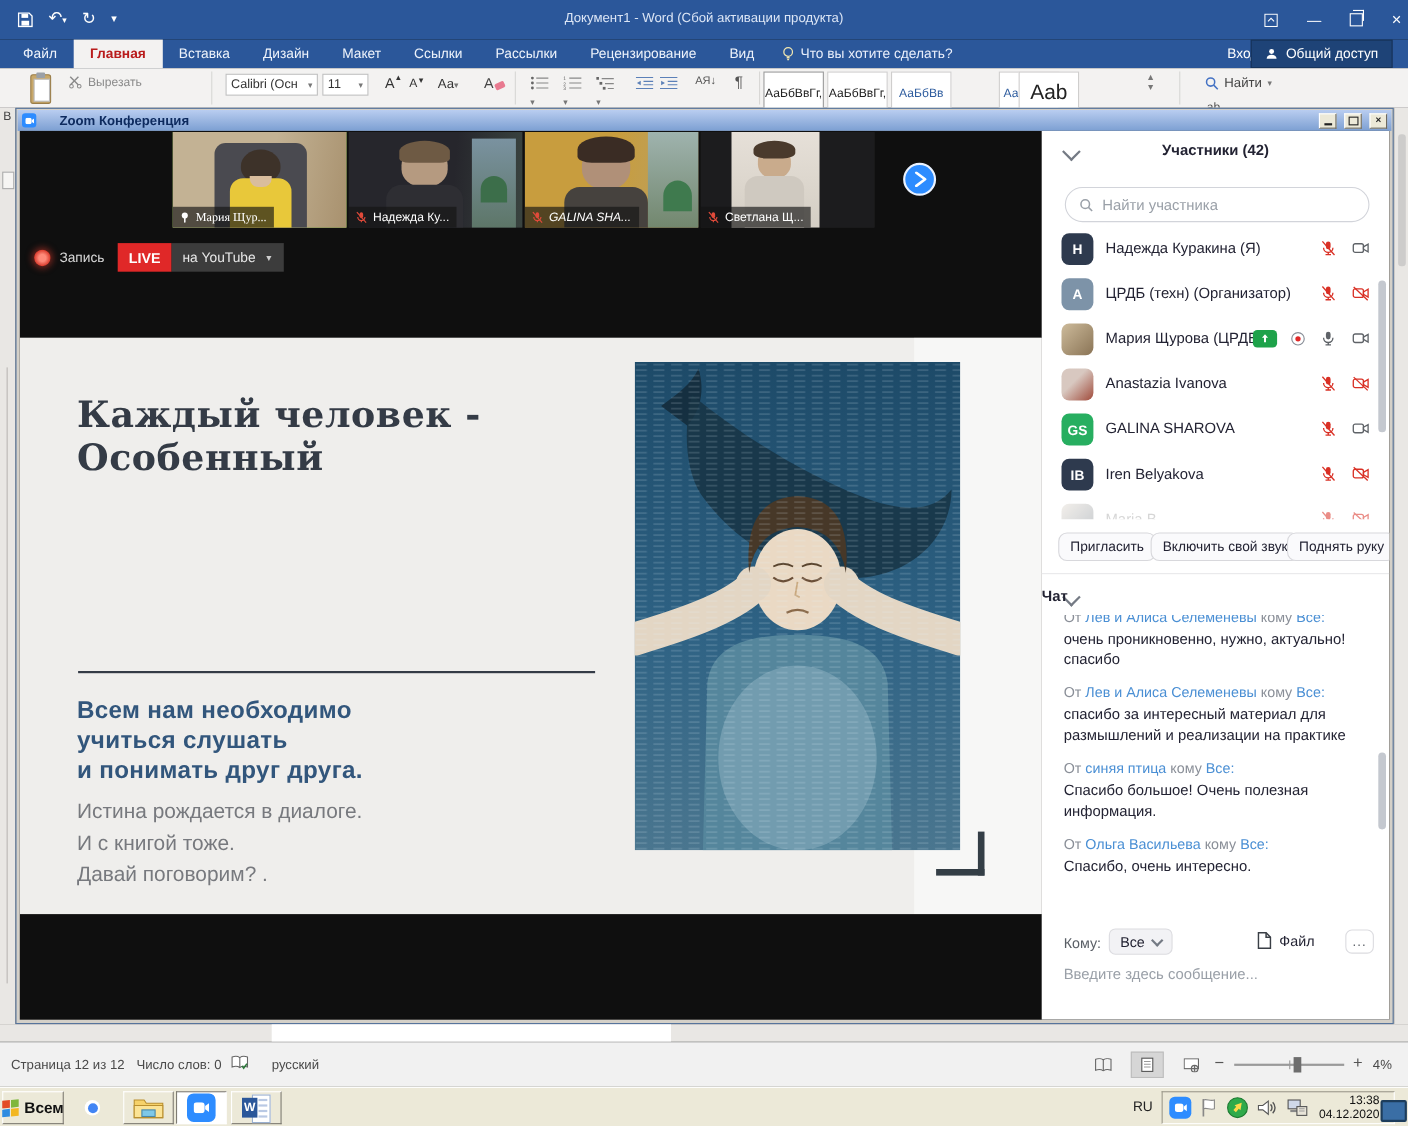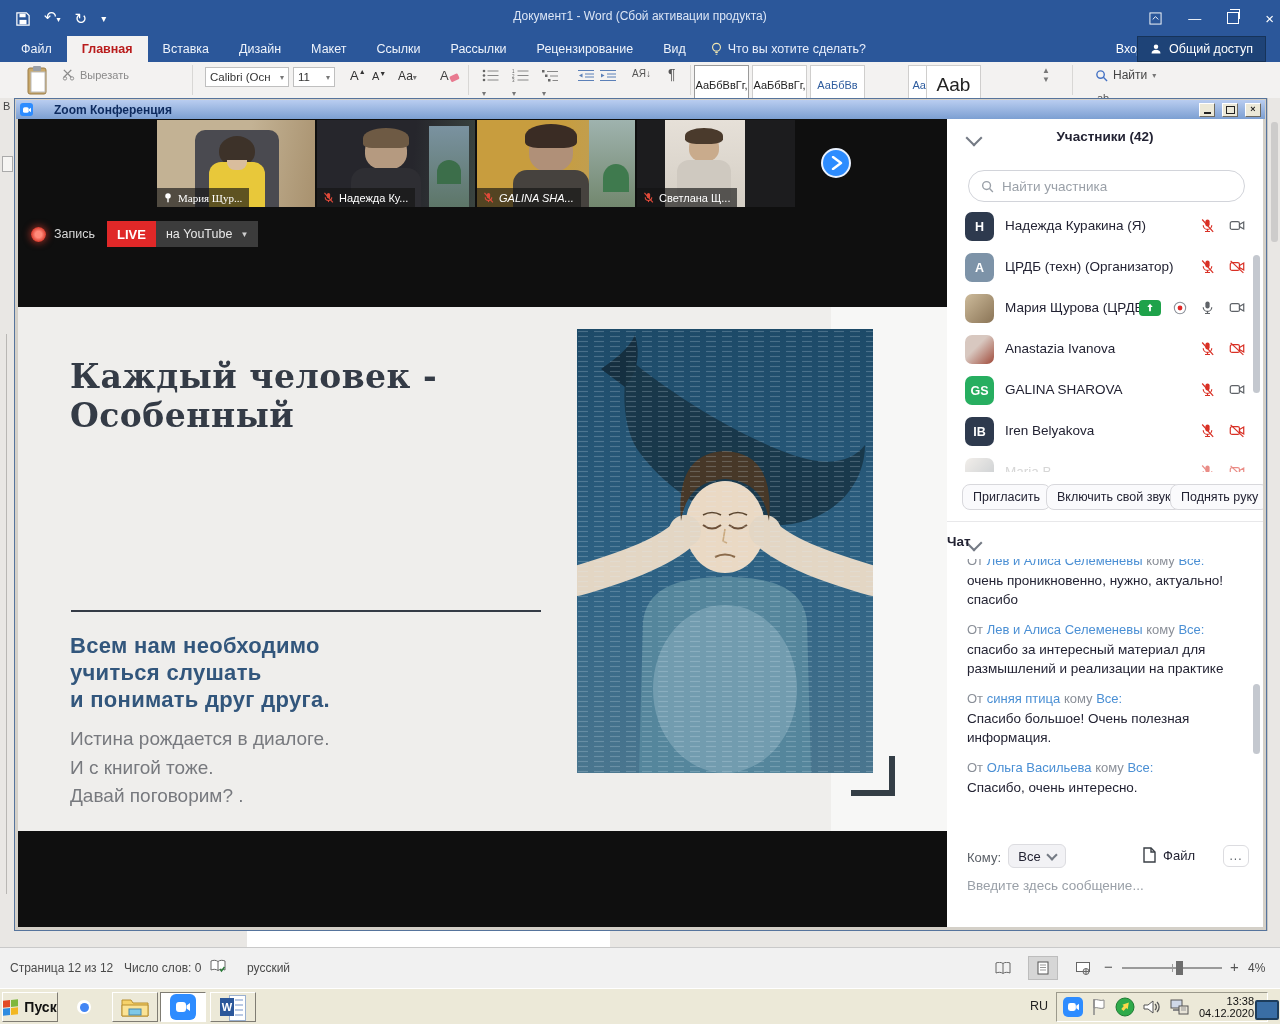--- a/index.html
+++ b/index.html
@@ -366,21 +366,21 @@
   </div>
 
   <div class="abs" id="taskbar">
     <div class="tb-btn" id="start-btn">
       <span class="winflag">
           <i style="background:#e34b26;"></i>
           <i style="background:#7eb73c;"></i>
           <i style="background:#2f8ce0;"></i>
           <i style="background:#f2b722;"></i>
         </span>
-      <span>Пуск</span>
+      <span>Всем</span>
     </div>
     <div class="abs" style="left:70px;top:4px;"><span class="chrome"></span></div>
     <div class="tb-btn" style="left:112px;width:46px;">
       <svg width="28" height="22" viewBox="0 0 28 22">
           <path d="M1 4h9l2 3h15v13H1z" fill="#f6d26a" stroke="#b98f2f"></path>
           <path d="M1 9h26v11H1z" fill="#fbe395" stroke="#b98f2f"></path>
           <rect x="8" y="13" width="12" height="6" fill="#7ec8e8" stroke="#4a88a8"></rect>
         </svg>
     </div>
     <div class="tb-btn pressed" style="left:160px;width:46px;">

